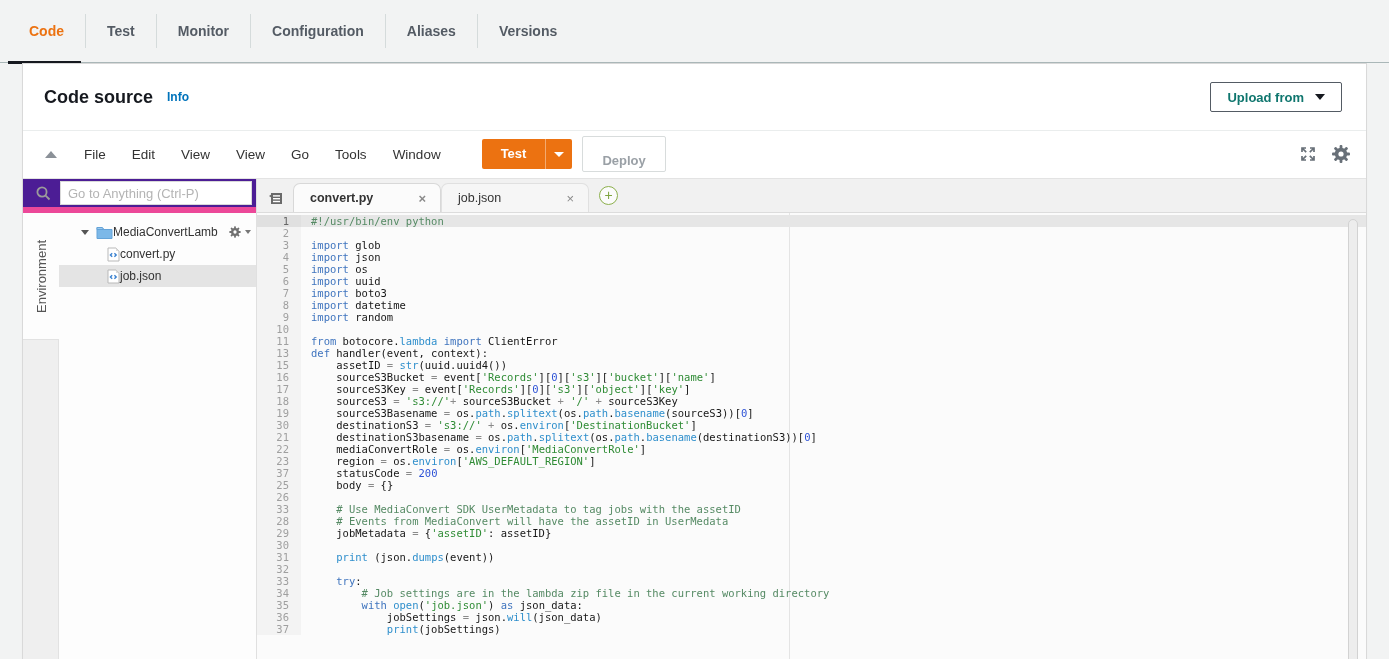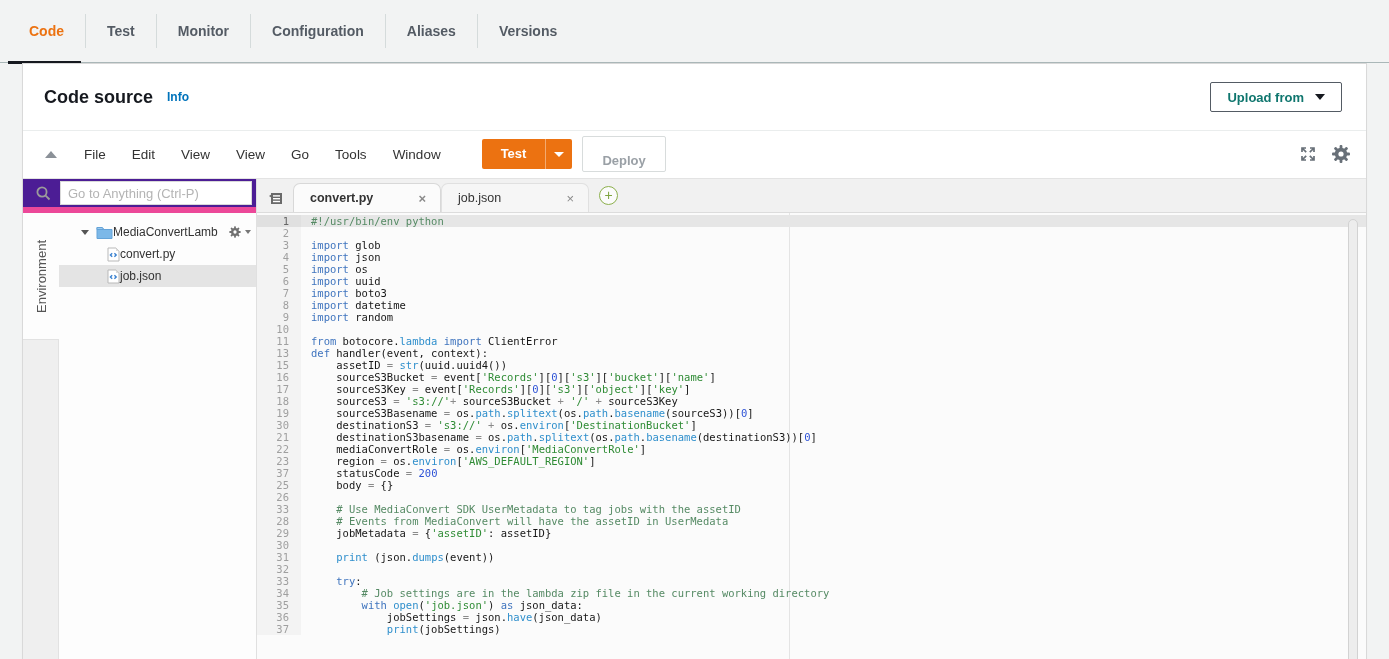--- a/index.html
+++ b/index.html
@@ -289,21 +289,21 @@
             <div class="cline"><span class="ln">26</span><span class="lc"></span></div>
             <div class="cline"><span class="ln">33</span><span class="lc"><span class="tc">    # Use MediaConvert SDK UserMetadata to tag jobs with the assetID</span></span></div>
             <div class="cline"><span class="ln">28</span><span class="lc"><span class="tc">    # Events from MediaConvert will have the assetID in UserMedata</span></span></div>
             <div class="cline"><span class="ln">29</span><span class="lc"><span>    jobMetadata </span><span class="to">=</span><span> {</span><span class="ts">'assetID'</span><span>: assetID}</span></span></div>
             <div class="cline"><span class="ln">30</span><span class="lc"></span></div>
             <div class="cline"><span class="ln">31</span><span class="lc"><span>    </span><span class="tf">print</span><span> (json.</span><span class="tf">dumps</span><span>(event))</span></span></div>
             <div class="cline"><span class="ln">32</span><span class="lc"></span></div>
             <div class="cline"><span class="ln">33</span><span class="lc"><span>    </span><span class="tk">try</span><span>:</span></span></div>
             <div class="cline"><span class="ln">34</span><span class="lc"><span class="tc">        # Job settings are in the lambda zip file in the current working directory</span></span></div>
             <div class="cline"><span class="ln">35</span><span class="lc"><span>        </span><span class="tk">with</span><span> </span><span class="tf">open</span><span>(</span><span class="ts">'job.json'</span><span>) </span><span class="tk">as</span><span> json_data:</span></span></div>
-            <div class="cline"><span class="ln">36</span><span class="lc"><span>            jobSettings </span><span class="to">=</span><span> json.</span><span class="tf">have</span><span>(json_data)</span></span></div>
+            <div class="cline"><span class="ln">36</span><span class="lc"><span>            jobSettings </span><span class="to">=</span><span> json.</span><span class="tf">will</span><span>(json_data)</span></span></div>
             <div class="cline"><span class="ln">37</span><span class="lc"><span>            </span><span class="tf">print</span><span>(jobSettings)</span></span></div>
           </div>
       </div>
       <div class="ed-scrollbar"></div>
     </div>
 
   </div>
 </div>
 
 </body></html>

